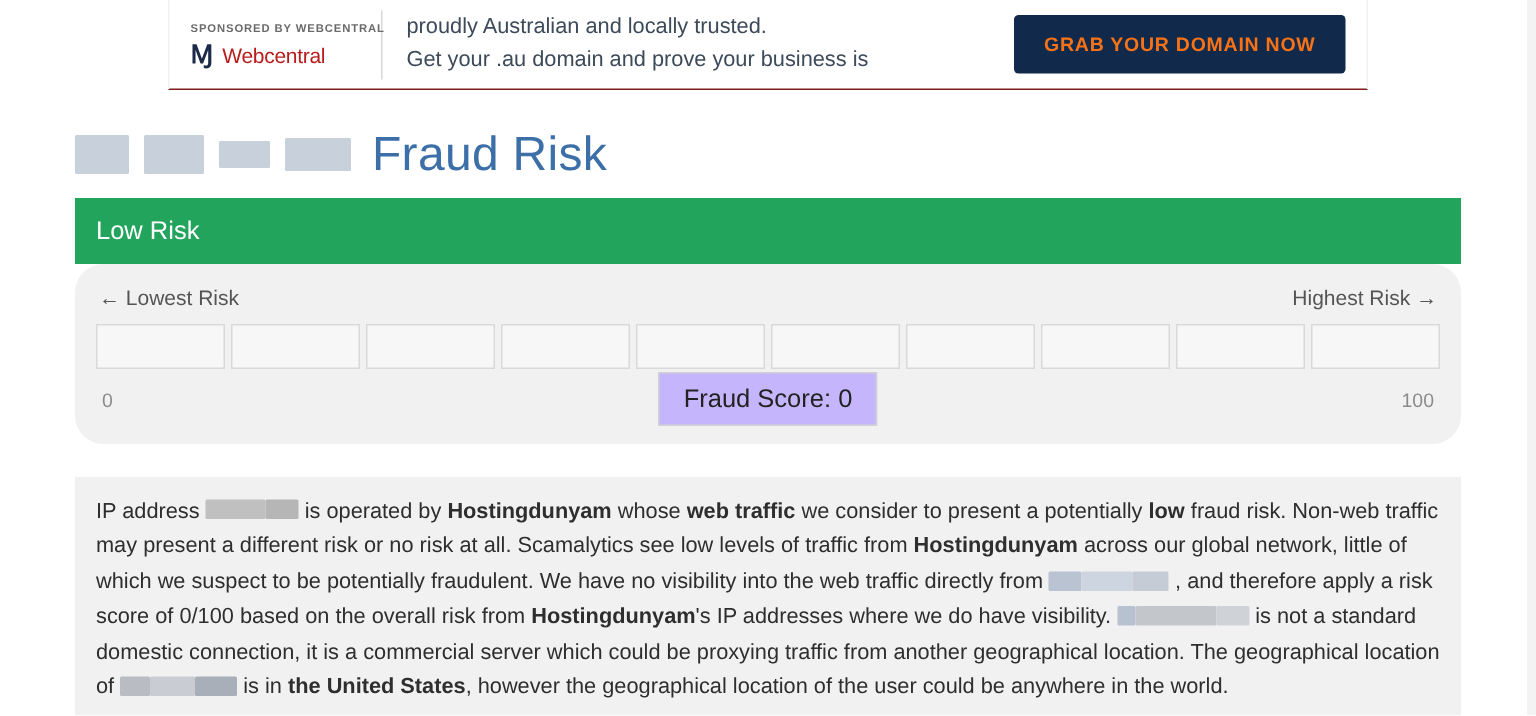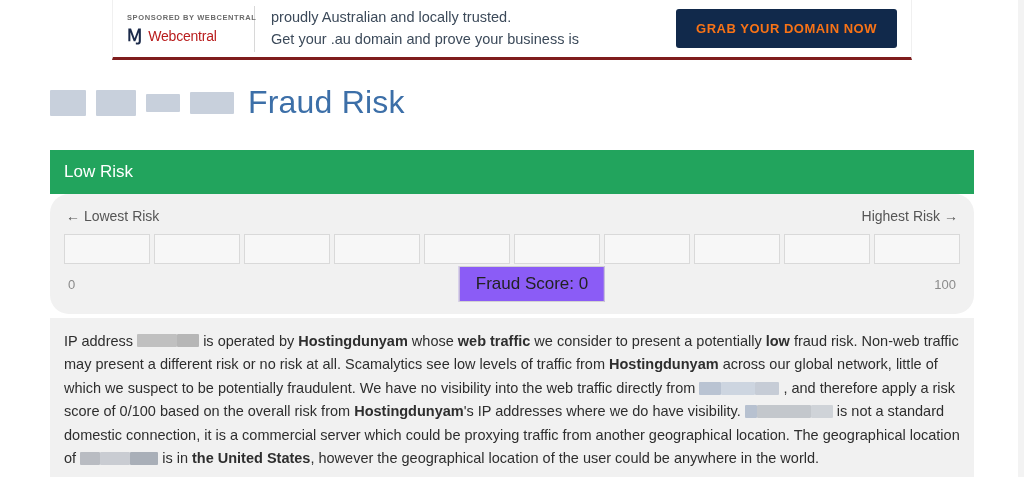--- a/index.html
+++ b/index.html
@@ -18,21 +18,21 @@
   }
 
   
   .ad-banner {
     position: absolute;
     left: 112px;
     top: 0;
     width: 800px;
     height: 60px;
     background: #ffffff;
-    border-bottom: 3px solid #7f1d1d;
+    border-bottom: 1px solid #7f1d1d;
     border-left: 1px solid #f0f0f0;
     border-right: 1px solid #f0f0f0;
     display: flex;
     align-items: center;
     padding: 0 14px;
   }
   .ad-left {
     width: 128px;
     display: flex;
     flex-direction: column;
@@ -110,21 +110,21 @@
     font-size: 32px;
     color: #3c6fa8;
     font-weight: normal;
     letter-spacing: 0.2px;
   }
 
   
   .risk-panel {
     position: absolute;
     left: 50px;
-    top: 150px;
+    top: 132px;
     width: 924px;
   }
   .risk-header {
     background: #22a45d;
     color: #ffffff;
     font-size: 17px;
     padding: 12px 14px;
   }
   .risk-body {
     background: #f1f1f1;
@@ -156,26 +156,25 @@
     justify-content: space-between;
     font-size: 13px;
     color: #8b8b8b;
     padding: 0 4px;
   }
   .fraud-score-box {
     position: absolute;
     left: 50%;
     top: 50%;
     transform: translate(-50%, -50%);
-    background: #8b5cf6;
+    background: #c4b5fd;
     border: 1px solid #d2d2d2;
     padding: 7px 16px;
     font-size: 17px;
     color: #222222;
-    margin-left: 20px;
   }
 
   
   .desc {
     position: absolute;
     left: 50px;
     top: 318px;
     width: 924px;
     background: #f1f1f1;
     padding: 12px 14px 16px 14px;

